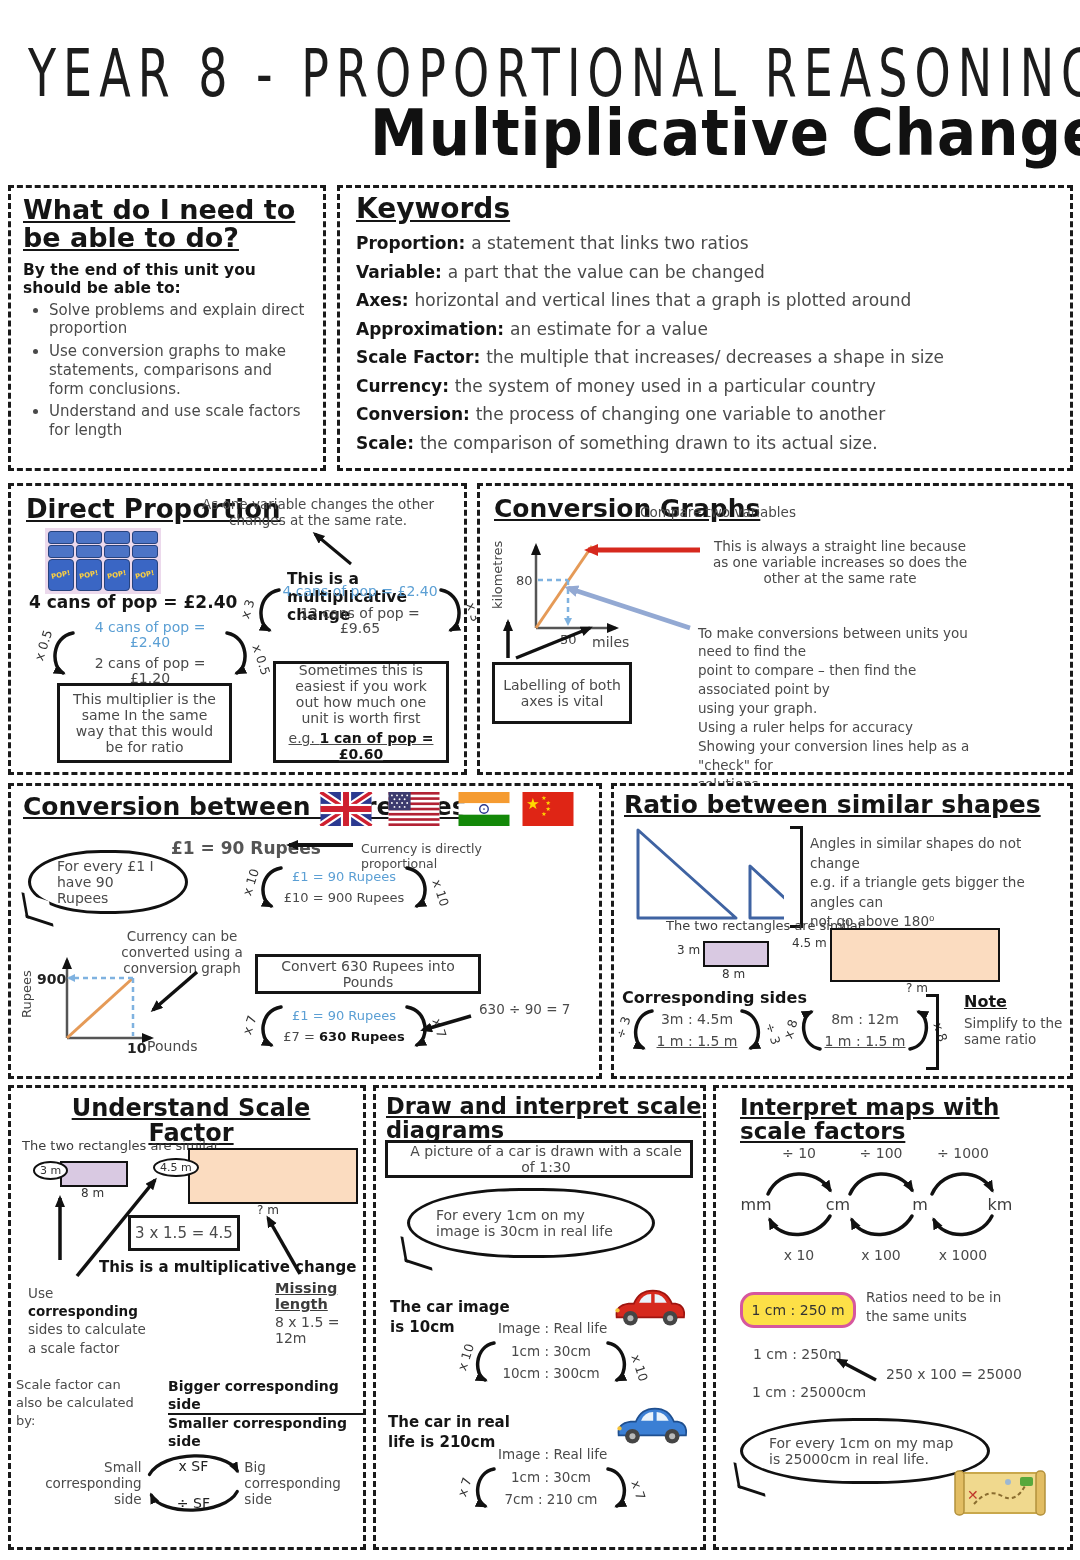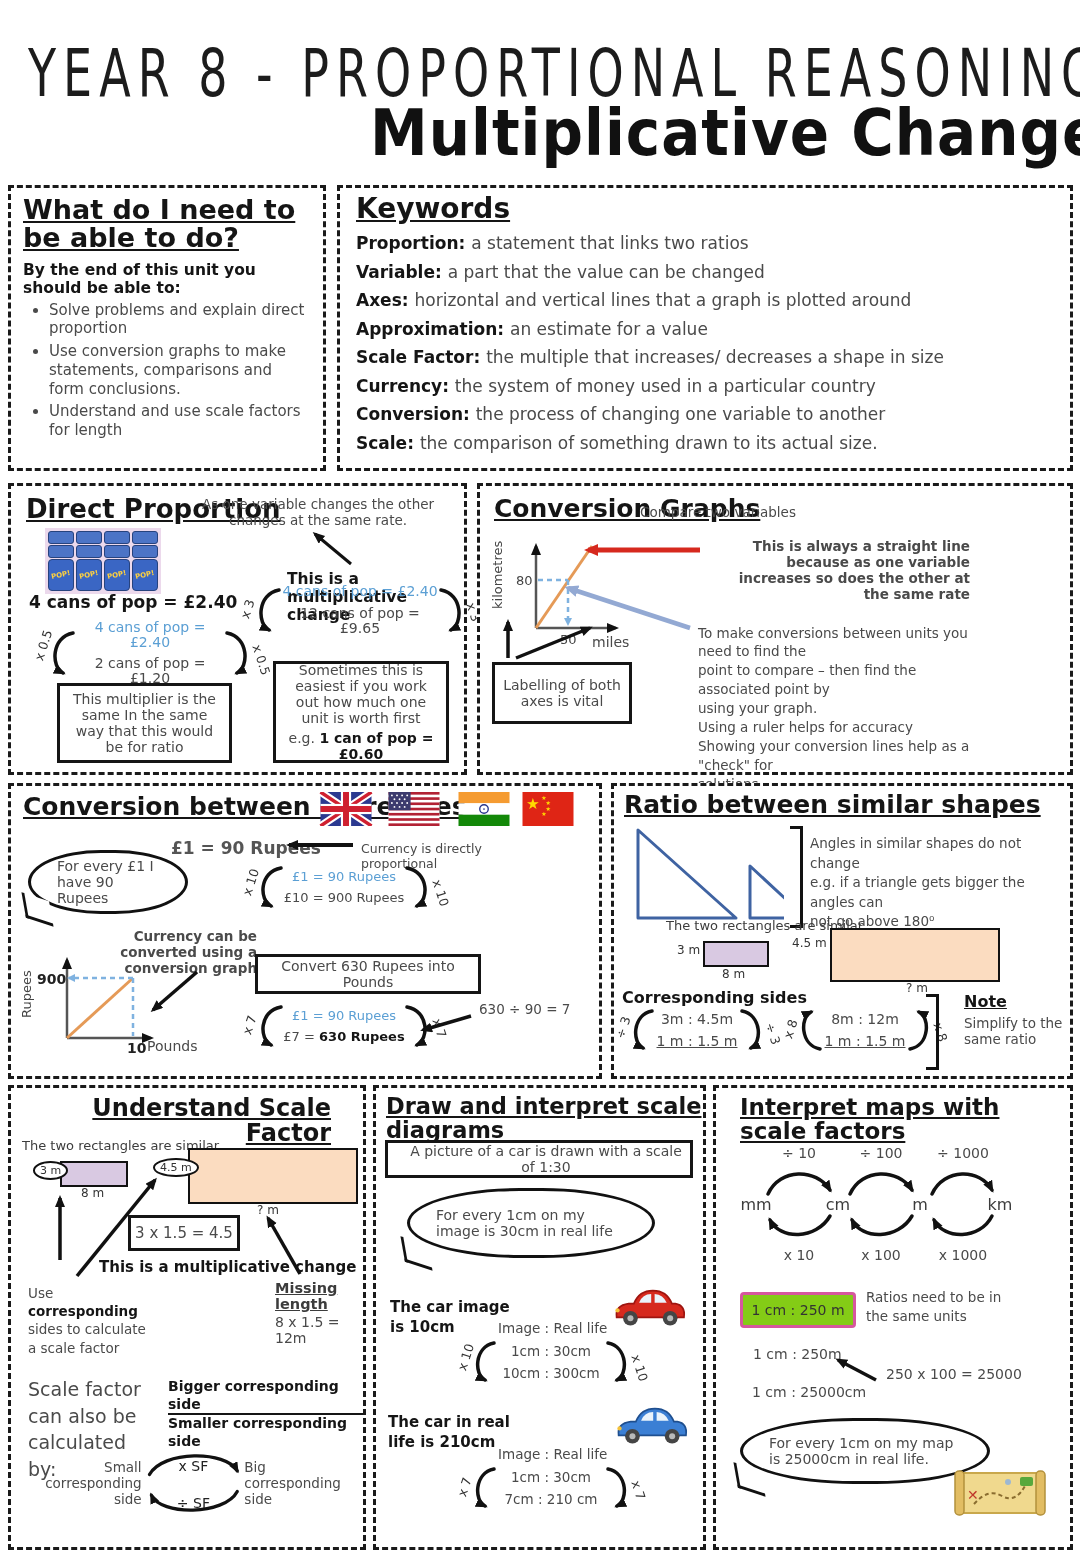--- a/index.html
+++ b/index.html
@@ -5,35 +5,35 @@
   html,body{margin:0;padding:0;background:#fff;}
   .page{position:relative;width:1080px;height:1560px;background:#fff;overflow:hidden;
         font-family:"DejaVu Sans","Liberation Sans",sans-serif;color:#4a4a4a;}
   .abs{position:absolute;}
   .sec{position:absolute;border:3px dashed #1a1a1a;background:#fff;box-sizing:border-box;}
   .sec-title{font-weight:bold;color:#151515;text-decoration:underline;line-height:1.05;}
   .gray{color:#4a4a4a;}
   .blk{color:#151515;font-weight:bold;}
   .blue{color:#5b9fd4;}
   .ul{text-decoration:underline;}
-  .ctr{text-align:right;font-weight:bold;}
+  .ctr{text-align:center;}
   .sbox{border:3px solid #151515;background:#fff;display:flex;align-items:center;justify-content:center;
         text-align:center;box-sizing:border-box;color:#4a4a4a;}
   .bubble{position:absolute;border:3px solid #111;border-radius:50% / 55%;background:#fff;
           display:flex;align-items:center;justify-content:center;box-sizing:border-box;padding:6px 26px;}
   .bubble-tail{position:absolute;width:26px;height:20px;background:#fff;border-left:3px solid #111;
           border-bottom:3px solid #111;transform:rotate(18deg) skew(28deg);left:-8px;bottom:-10px;}
   .circ{border:2px solid #111;border-radius:50%;padding:1px 5px;background:#fff;font-size:11px;color:#333;}
   .mp{position:absolute;display:flex;align-items:center;}
   .mp-body{display:flex;flex-direction:column;gap:7px;text-align:center;line-height:1.05;}
   .mp-label{font-size:12.5px;color:#333;white-space:nowrap;width:16px;text-align:center;}
   .rotL{transform:rotate(-72deg);}
   .rotR{transform:rotate(72deg);}
   .cp{fill:none;stroke:#111;stroke-width:3.5px;stroke-linecap:round;}
-  .pink-box{border:3px solid #d6579e;background:#84cc16;border-radius:4px;display:flex;align-items:center;
+  .pink-box{border:3px solid #d6579e;background:#fde047;border-radius:14px;display:flex;align-items:center;
             justify-content:center;color:#333;box-sizing:border-box;}
   .fraction{line-height:1.25;color:#151515;font-weight:bold;}
   .fraction .top{border-bottom:2px solid #151515;display:inline-block;}
   svg text{font-family:"DejaVu Sans","Liberation Sans",sans-serif;}
   .cans{position:absolute;background:#ecd9ec;padding:3px;display:flex;flex-direction:column;gap:1px;}
   .cans .row{display:flex;gap:2px;}
   .can-top{width:24px;height:11px;background:#4c74c6;border:1px solid #27437e;border-radius:3px;}
   .can{width:24px;height:30px;background:#3a66c4;border:1px solid #27437e;border-radius:4px;
        display:flex;align-items:center;justify-content:center;}
   .can span{color:#ffd23f;font-size:7px;font-weight:bold;transform:rotate(-12deg);}
@@ -162,21 +162,21 @@
       </div>
       <svg width="26" height="52">
           <path class="cp" d="M2 6 C24 10 24 40 12 46" marker-end="url(#ah)"></path>
         </svg>
       <span class="mp-label rotR">x 3</span>
     </div>
 
     <div class="abs sbox" style="left:46px;top:197px;width:175px;height:80px;font-size:14px;padding:4px 10px;">This multiplier is the same In the same way that this would be for ratio</div>
     <div class="abs sbox" style="left:262px;top:175px;width:176px;height:102px;font-size:14px;padding:4px 8px;flex-direction:column;">
       <span>Sometimes this is easiest if you work out how much one unit is worth first</span>
-      <span style="margin-top:4px;"><span class="gray">e.g. </span><span class="blk">1 can of pop = £0.60</span></span>
+      <span style="margin-top:4px;text-decoration:underline;"><span class="gray">e.g. </span><span class="blk">1 can of pop = £0.60</span></span>
     </div>
   </div>
 
   <div class="sec" style="left:477px;top:483px;width:596px;height:292px;">
     <div class="abs sec-title" style="left:14px;top:10px;font-size:25px;">Conversion Graphs</div>
     <div class="abs gray" style="left:160px;top:18px;font-size:13.5px;">Compare two variables</div>
 
     <svg class="abs" style="left:8px;top:48px;" width="140" height="110">
       <line x1="48" y1="94" x2="48" y2="12" stroke="#555" stroke-width="2.5" marker-end="url(#ah)"></line>
       <line x1="48" y1="94" x2="128" y2="94" stroke="#555" stroke-width="2.5" marker-end="url(#ah)"></line>
@@ -423,21 +423,21 @@
     </div>
 
     <svg class="abs" style="left:245px;top:120px;" width="52" height="72">
       <line x1="44" y1="66" x2="12" y2="10" stroke="#111" stroke-width="3.5" marker-end="url(#ah)"></line>
     </svg>
     <div class="abs" style="left:264px;top:192px;width:95px;">
       <div class="ul" style="font-size:14.5px;font-weight:bold;color:#3c3c3c;">Missing length</div>
       <div class="gray" style="font-size:14px;margin-top:2px;">8 x 1.5 = 12m</div>
     </div>
 
-    <div class="abs gray" style="left:17px;top:288px;width:130px;font-size:19px;line-height:1.4;">Scale factor can also be calculated by:</div>
+    <div class="abs gray" style="left:5px;top:288px;width:130px;font-size:13px;line-height:1.4;">Scale factor can also be calculated by:</div>
     <div class="abs fraction" style="left:157px;top:290px;font-size:14px;">
       <span class="top">Bigger corresponding side</span><br>
       <span>Smaller corresponding side</span>
     </div>
 
     <div class="abs" style="left:14px;top:352px;width:330px;display:flex;align-items:center;">
       <div class="gray" style="width:118px;font-size:13.5px;text-align:right;">Small corresponding side</div>
       <svg width="104" height="86" viewBox="0 0 110 86">
         <path class="cp" d="M8 34 C22 8 90 8 102 30" marker-end="url(#ah)"></path>
         <path class="cp" d="M102 52 C88 78 20 78 10 56" marker-end="url(#ah)"></path>

